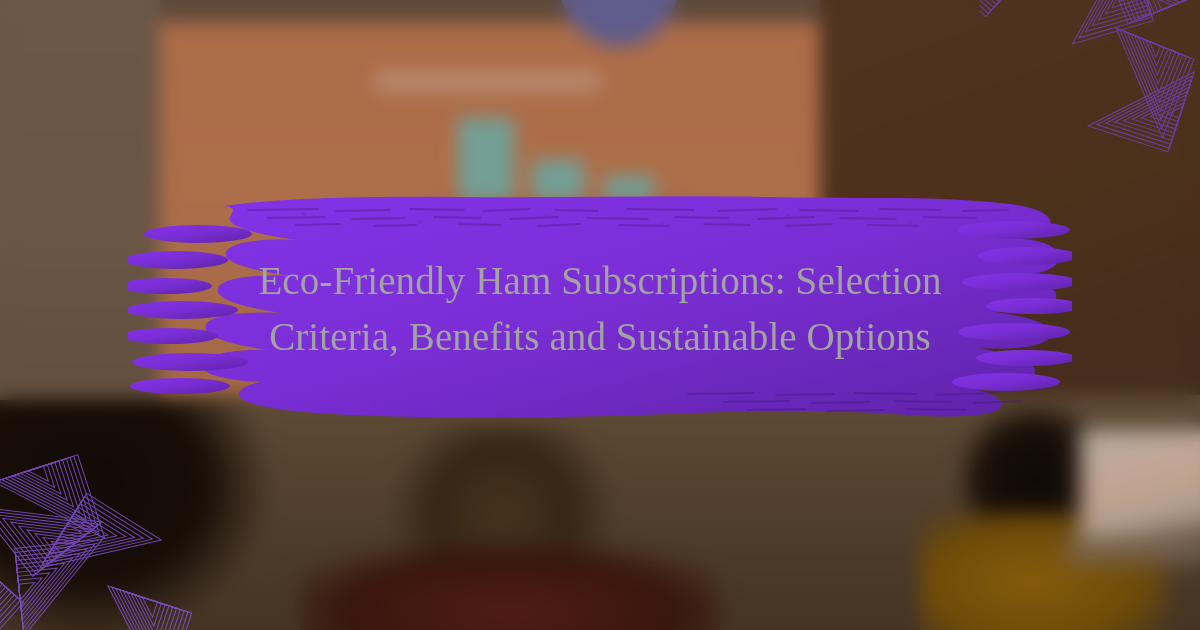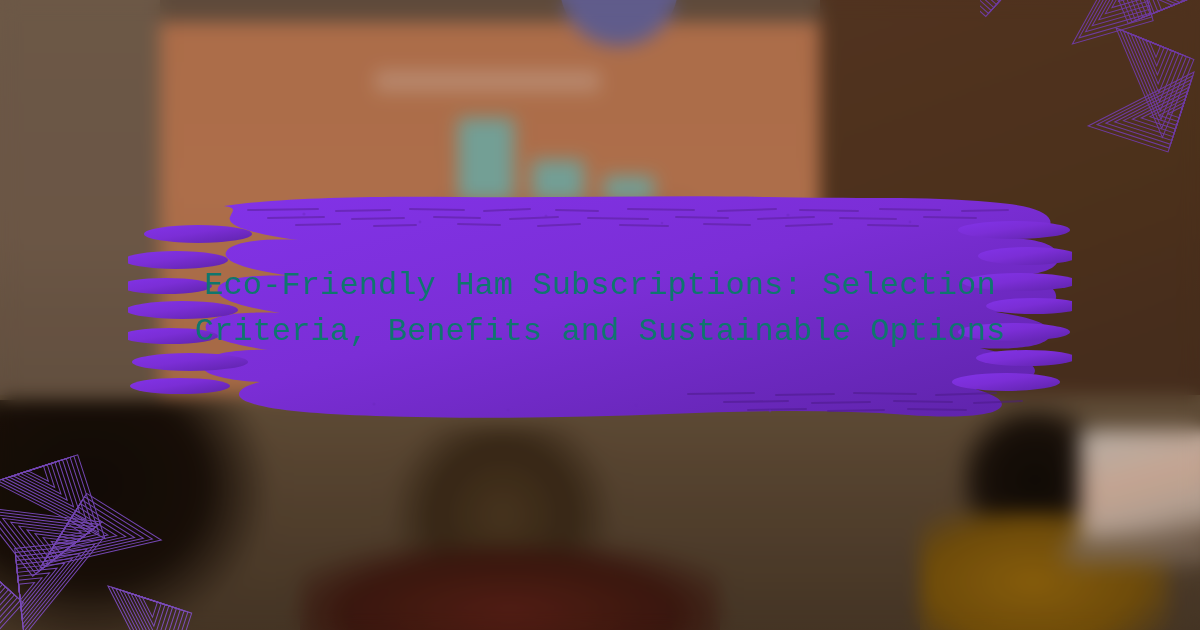--- a/index.html
+++ b/index.html
@@ -135,23 +135,23 @@
   .brush-svg{ position:absolute; inset:0; width:100%; height:100%; }
 
   .title-block{
     position:absolute;
     left:0; top:0; width:944px; height:262px;
     display:flex; flex-direction:column;
     align-items:center; justify-content:center;
     padding:0 56px;
   }
   .title{
-    color:#0f766e;
-    font-family:Liberation Mono, monospace;
-    font-size:32px;
+    color:#a3a3a3;
+    font-family:Liberation Serif, serif;
+    font-size:39px;
     font-weight:500;
     line-height:1.44;
     text-align:center;
     letter-spacing:.1px;
     white-space:pre-line;
   }
 </style>
 </head>
 <body>
 

